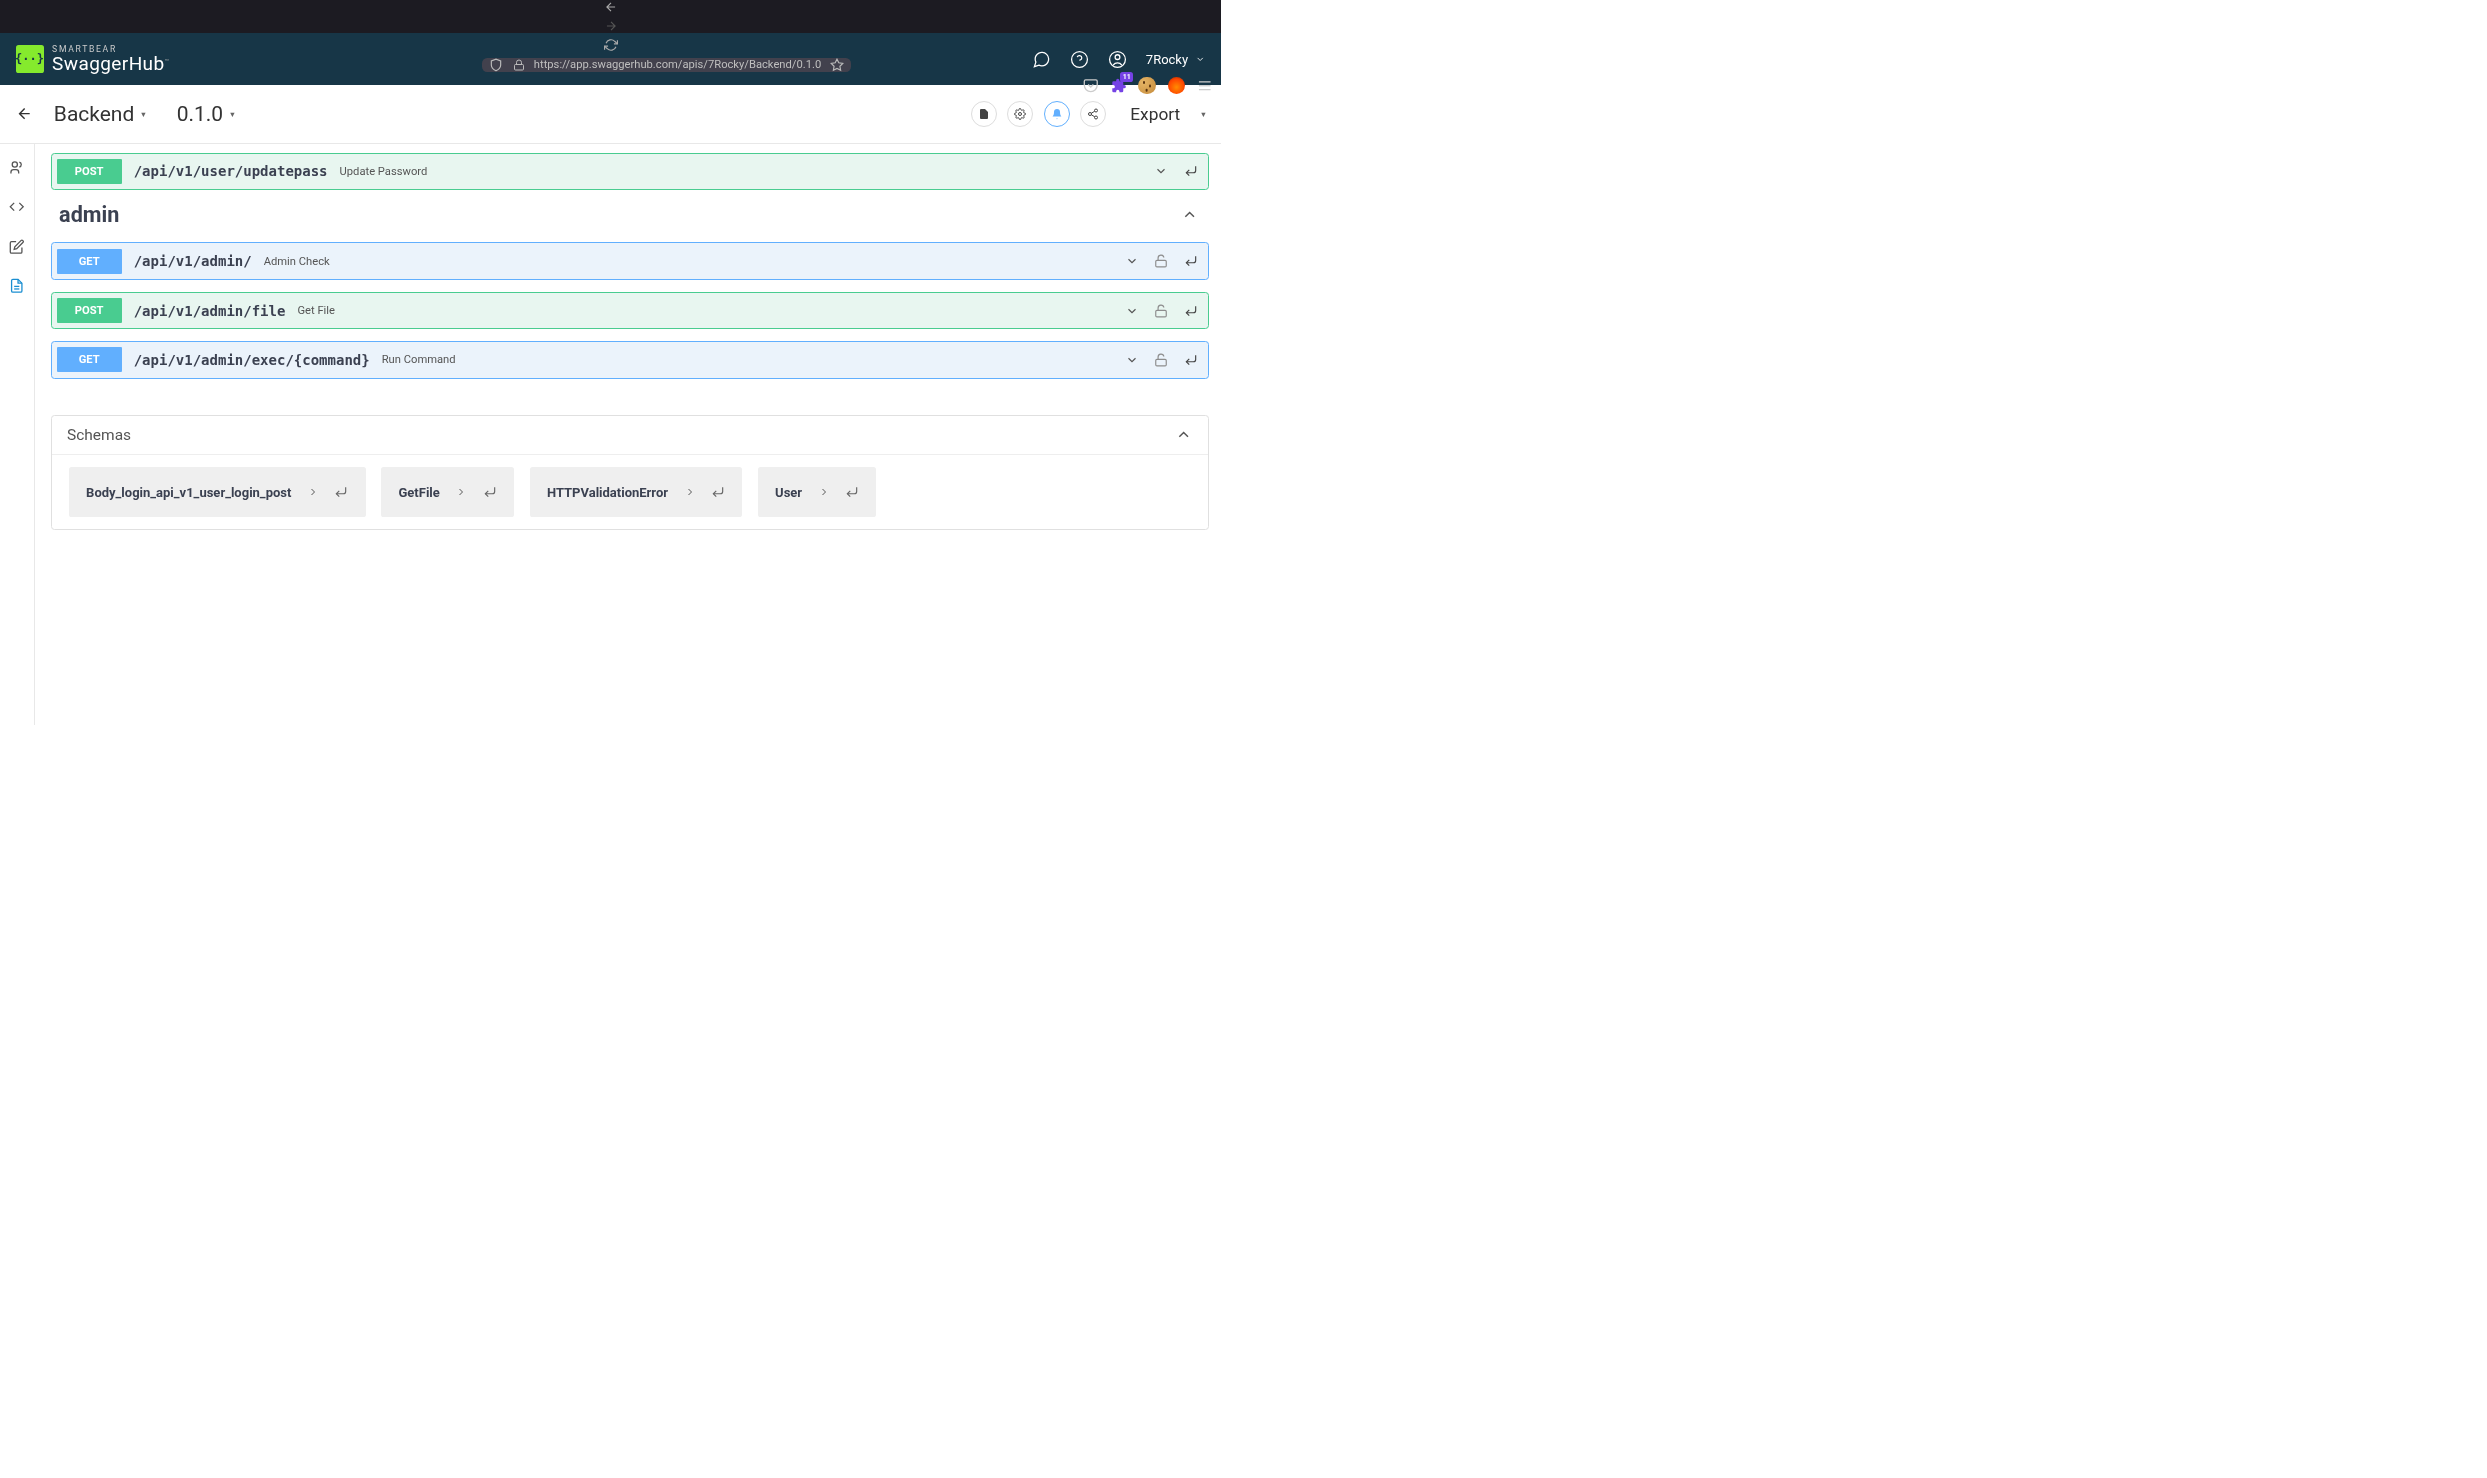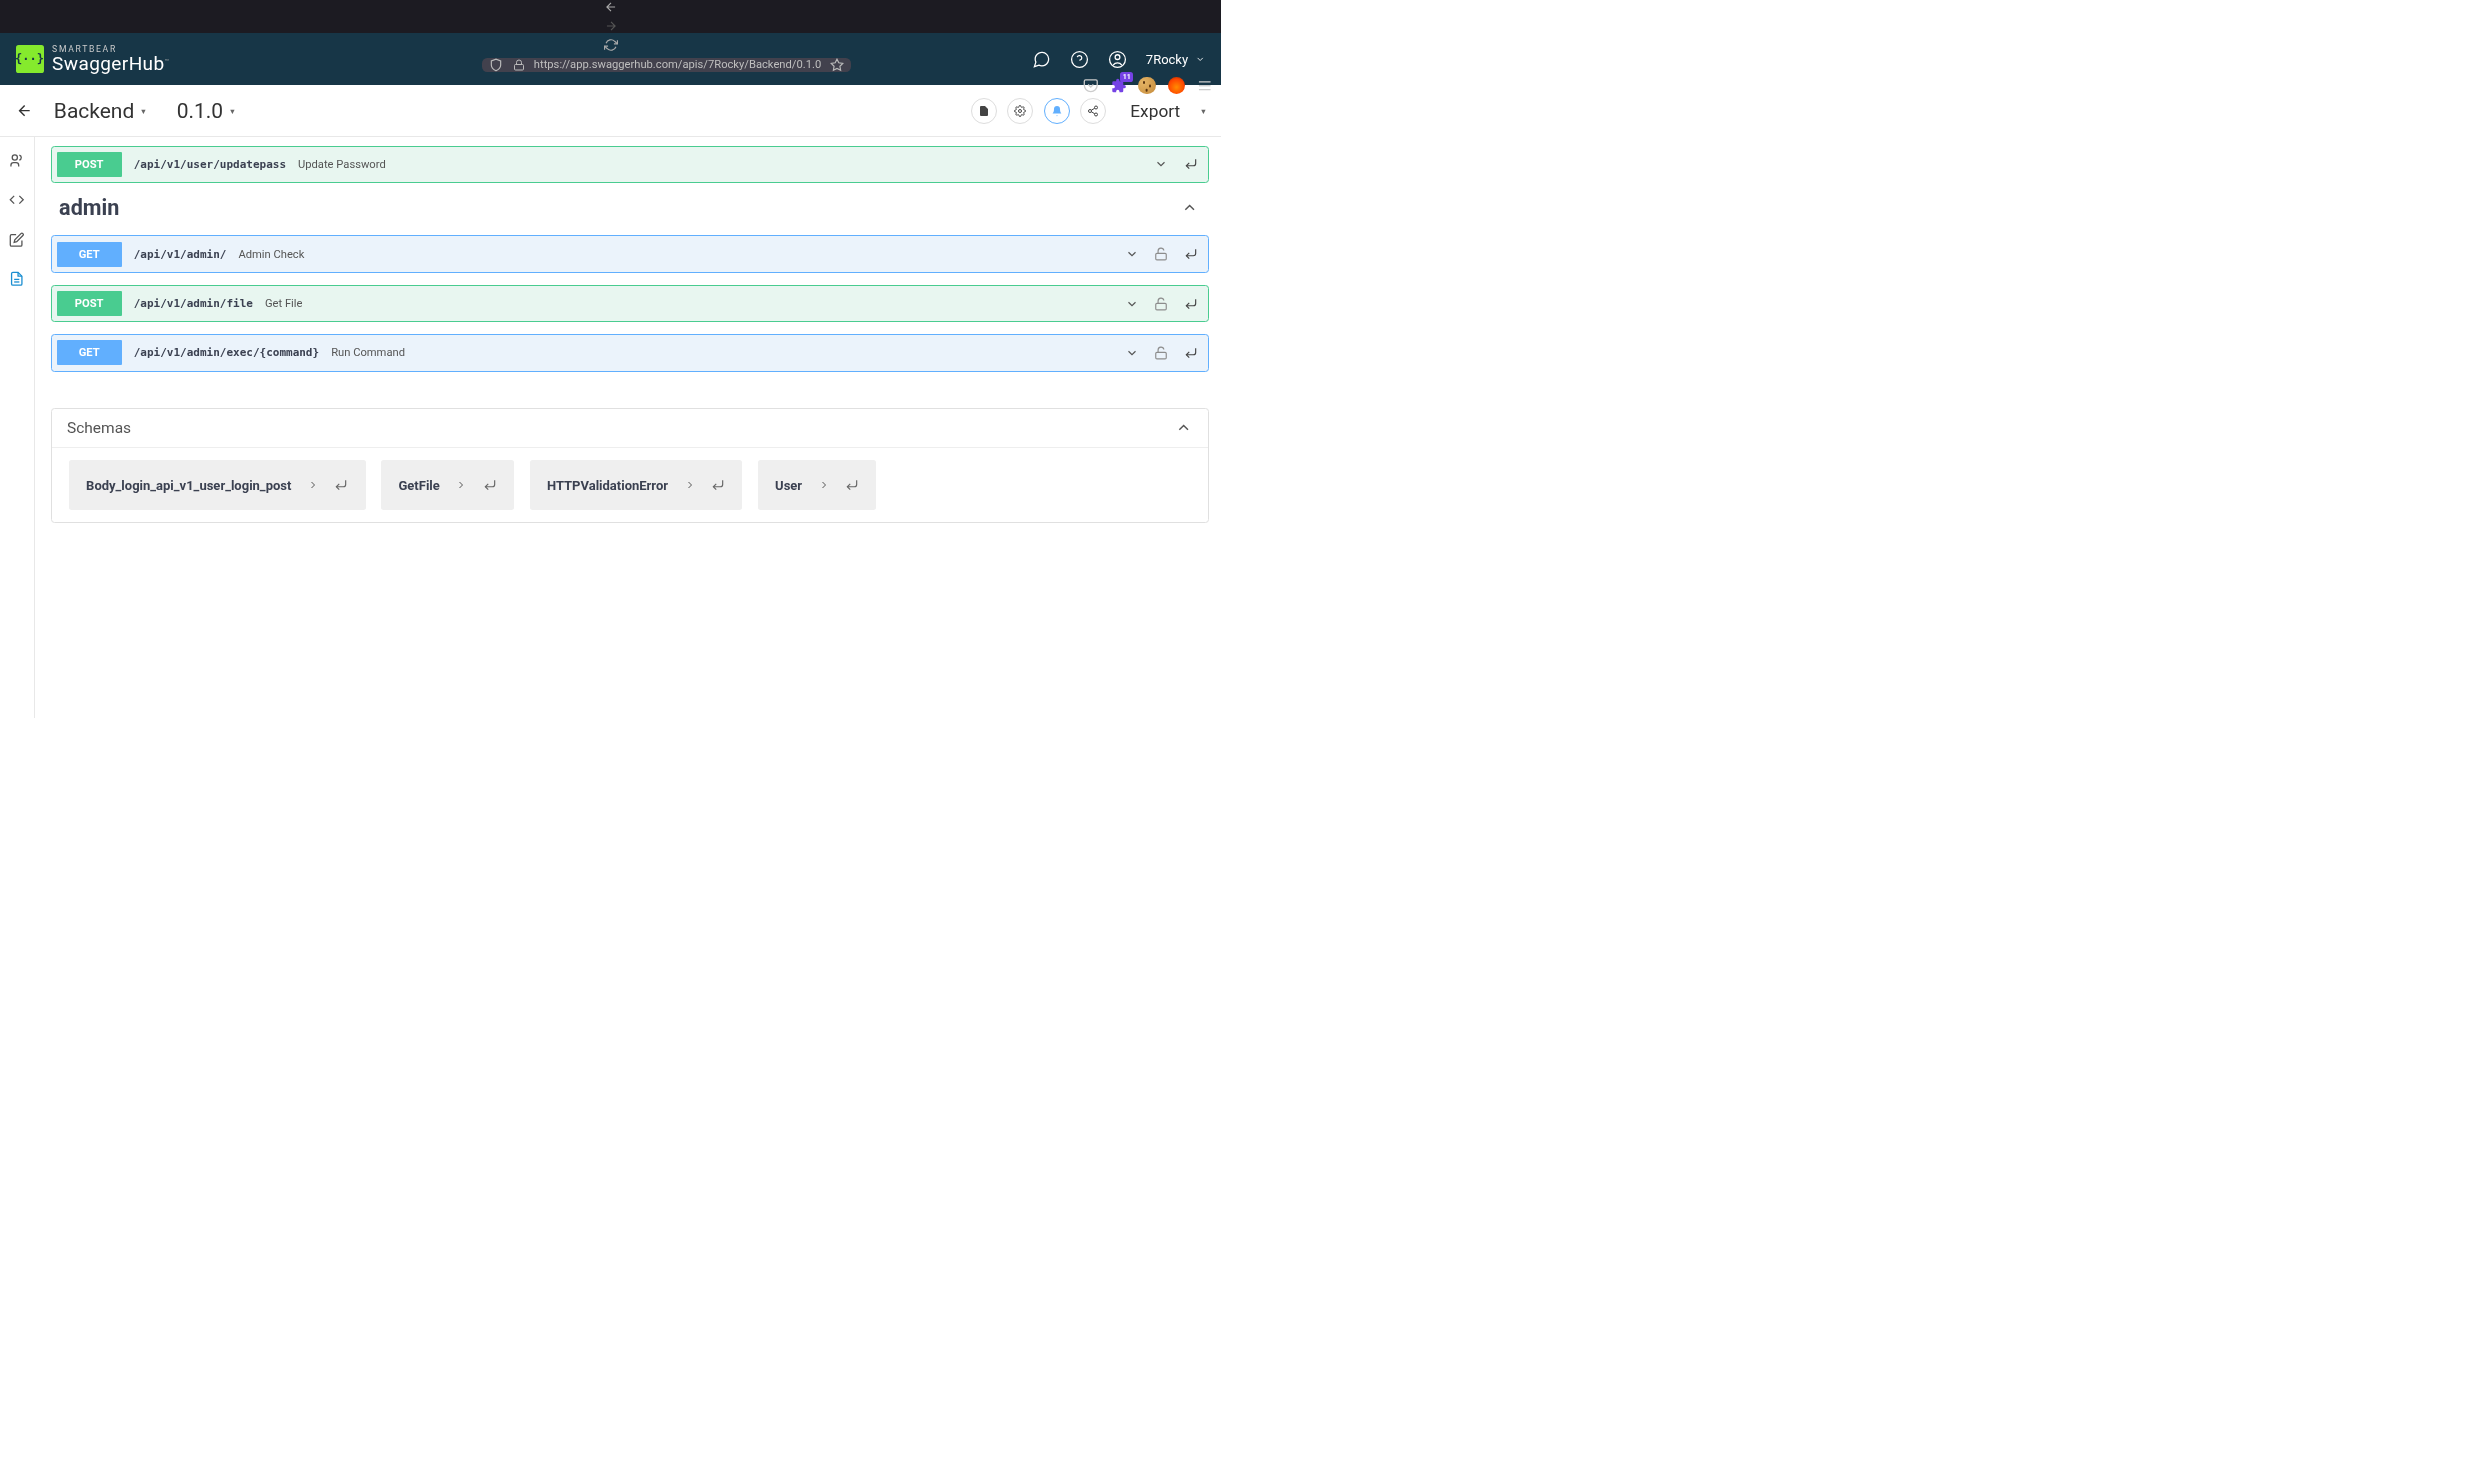--- a/index.html
+++ b/index.html
@@ -80,21 +80,21 @@
 .sh-logo-text { color: #fff; line-height: 1; }
 .sh-logo-text .small { font-size: 8.6px; letter-spacing: 1.7px; color: #ccc; }
 .sh-logo-text .big { font-size: 19px; font-weight: 400; letter-spacing: 0.4px; }
 .sh-logo-text .tm { font-size: 7px; color: #aaa; vertical-align: super; }
 .sh-header-right { margin-left: auto; display: flex; align-items: center; gap: 19px; color: #fff; }
 .sh-header-right .icon { color: #fff; cursor: pointer; }
 .sh-user { display: flex; align-items: center; gap: 7px; font-size: 13px; cursor: pointer; }
 
 
 .sub-header {
-  height: 52px;
+  height: 59px;
   background: #fff;
   display: flex;
   align-items: center;
   padding: 0 15.5px;
   border-bottom: 0.9px solid #e8e8e8;
 }
 .sub-header .back-arrow { color: #333; cursor: pointer; margin-right: 21px; }
 .sub-header .api-name { font-size: 21px; color: #333; font-weight: 400; margin-right: 7px; cursor: pointer; }
 .sub-header .dd-caret { color: #666; font-size: 8.6px; margin-right: 31px; }
 .sub-header .version { font-size: 21px; color: #333; font-weight: 400; }
@@ -152,21 +152,21 @@
   font-weight: 700;
   font-size: 11.2px;
   padding: 6px 0;
   border-radius: 1px;
 }
 .opblock.post .method { background: #49cc90; }
 .opblock.get  .method { background: #61affe; }
 .opblock .path {
   font-family: Menlo, Monaco, monospace;
   font-weight: 700;
-  font-size: 11px;
+  font-size: 14px;
   color: #3b4151;
   text-align: right;
 }
 .opblock .summary {
   font-size: 11.2px;
   color: #555;
 }
 .opblock .op-right { margin-left: auto; display: flex; align-items: center; gap: 15.5px; }
 .opblock .chev { color: #555; }
 .opblock .lock-ic { color: #8d8d8d; }

